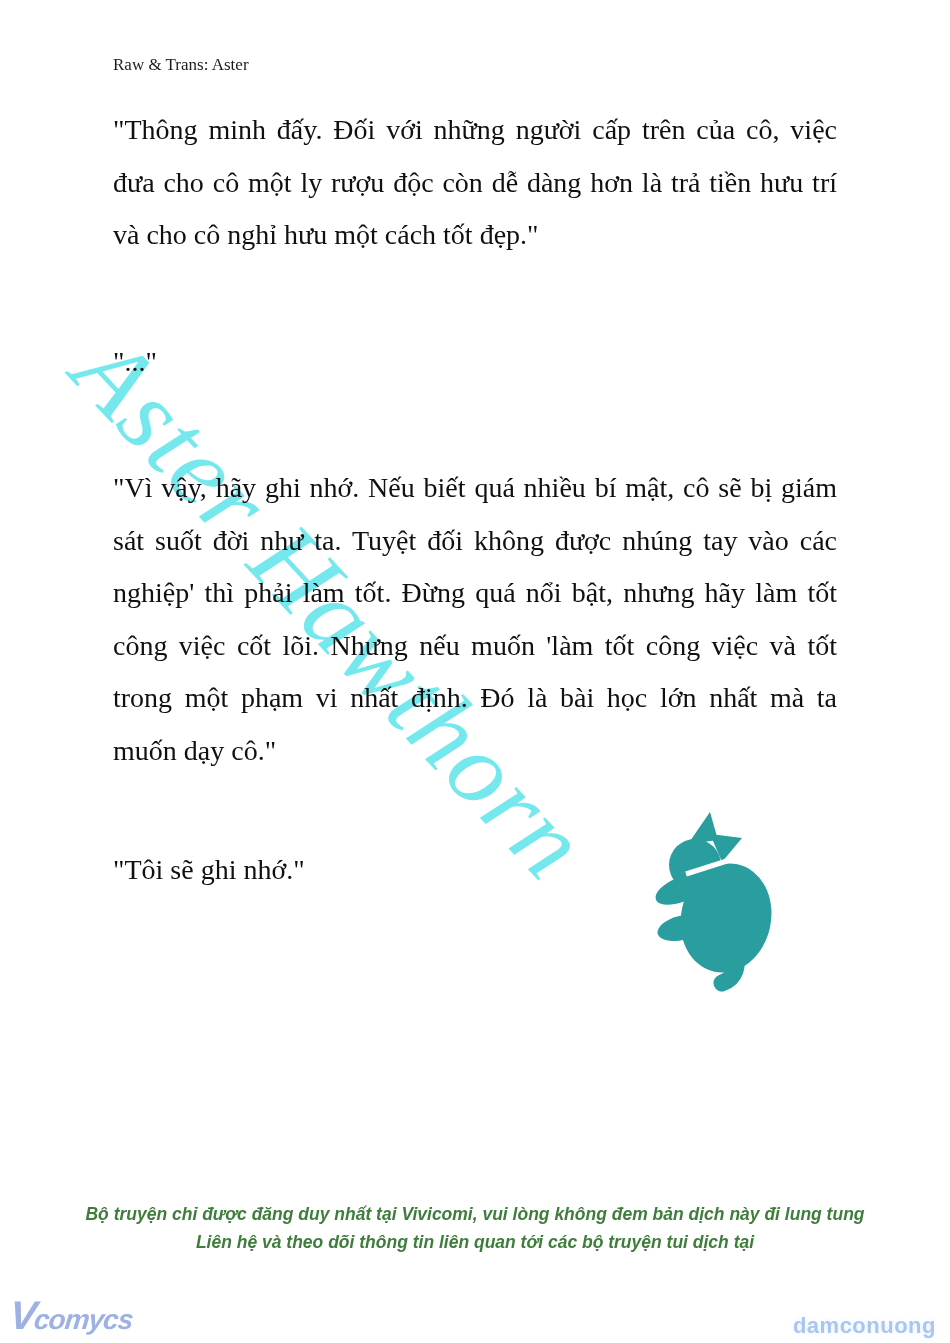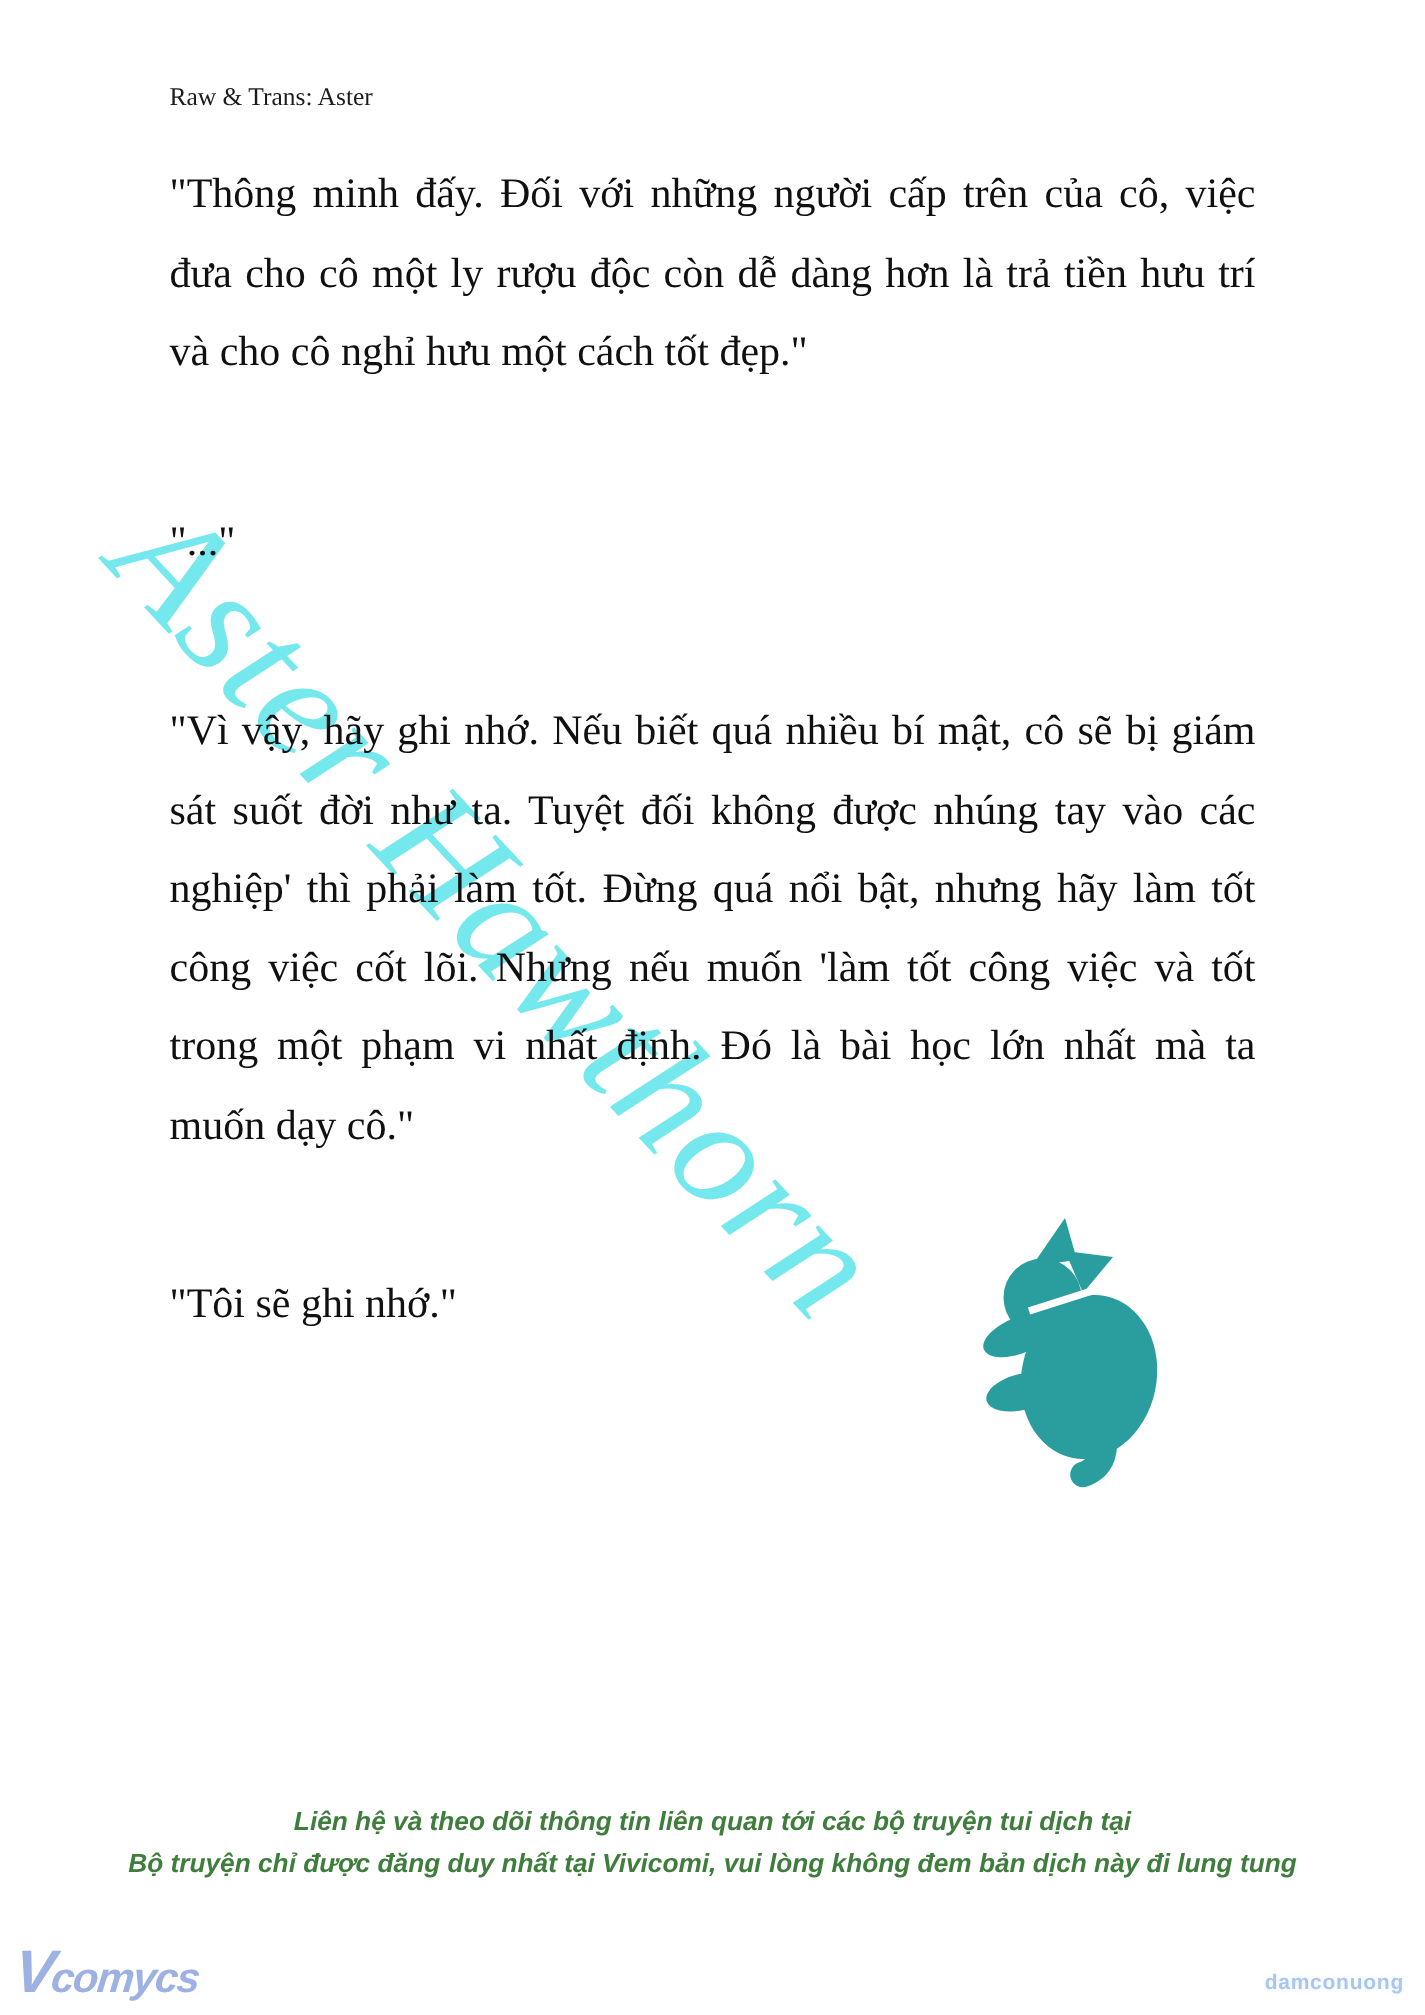--- a/index.html
+++ b/index.html
@@ -93,21 +93,21 @@
     z-index:1;
     line-height:1;
   }
   .logo-left .big-v { font-size:40px; letter-spacing:-2px; }
   .logo-left .rest  { font-size:28px; letter-spacing:-1px; }
   .logo-right {
     position:absolute;
     right:14px; top:1313px;
     font-family:"Liberation Sans", sans-serif;
     font-weight:bold;
-    font-size:14px;
+    font-size:22px;
     letter-spacing:0.5px;
     color:#a9c6ef;
     text-shadow:0 0 6px #e8f1ff, 0 0 3px #ffffff;
     z-index:1;
   }
 </style>
 </head>
 <body>
 
 <div class="page">
@@ -156,22 +156,22 @@
         <ellipse cx="31" cy="118" rx="24" ry="12" transform="rotate(-14 31 118)"></ellipse>
 
         <path d="M 84 138 Q 92 166 72 173" fill="none" stroke="currentColor" stroke-width="17" stroke-linecap="round"></path>
       </g>
 
       <line x1="36" y1="64" x2="80" y2="50" stroke="#ffffff" stroke-width="5"></line>
     </svg>
   </div>
 
   <div class="footer" style="color: rgb(62, 125, 60);">
+    <div>Bộ truyện chỉ được đăng duy nhất tại Vivicomi, vui lòng không đem bản dịch này đi lung tung</div>
     <div>Liên hệ và theo dõi thông tin liên quan tới các bộ truyện tui dịch tại</div>
-    <div>Bộ truyện chỉ được đăng duy nhất tại Vivicomi, vui lòng không đem bản dịch này đi lung tung</div>
   </div>
 
   <div class="logo-left">
     <span class="big-v">V</span><span class="rest">comycs</span>
   </div>
   <div class="logo-right">damconuong</div>
 
 </div>
 
 </body></html>

